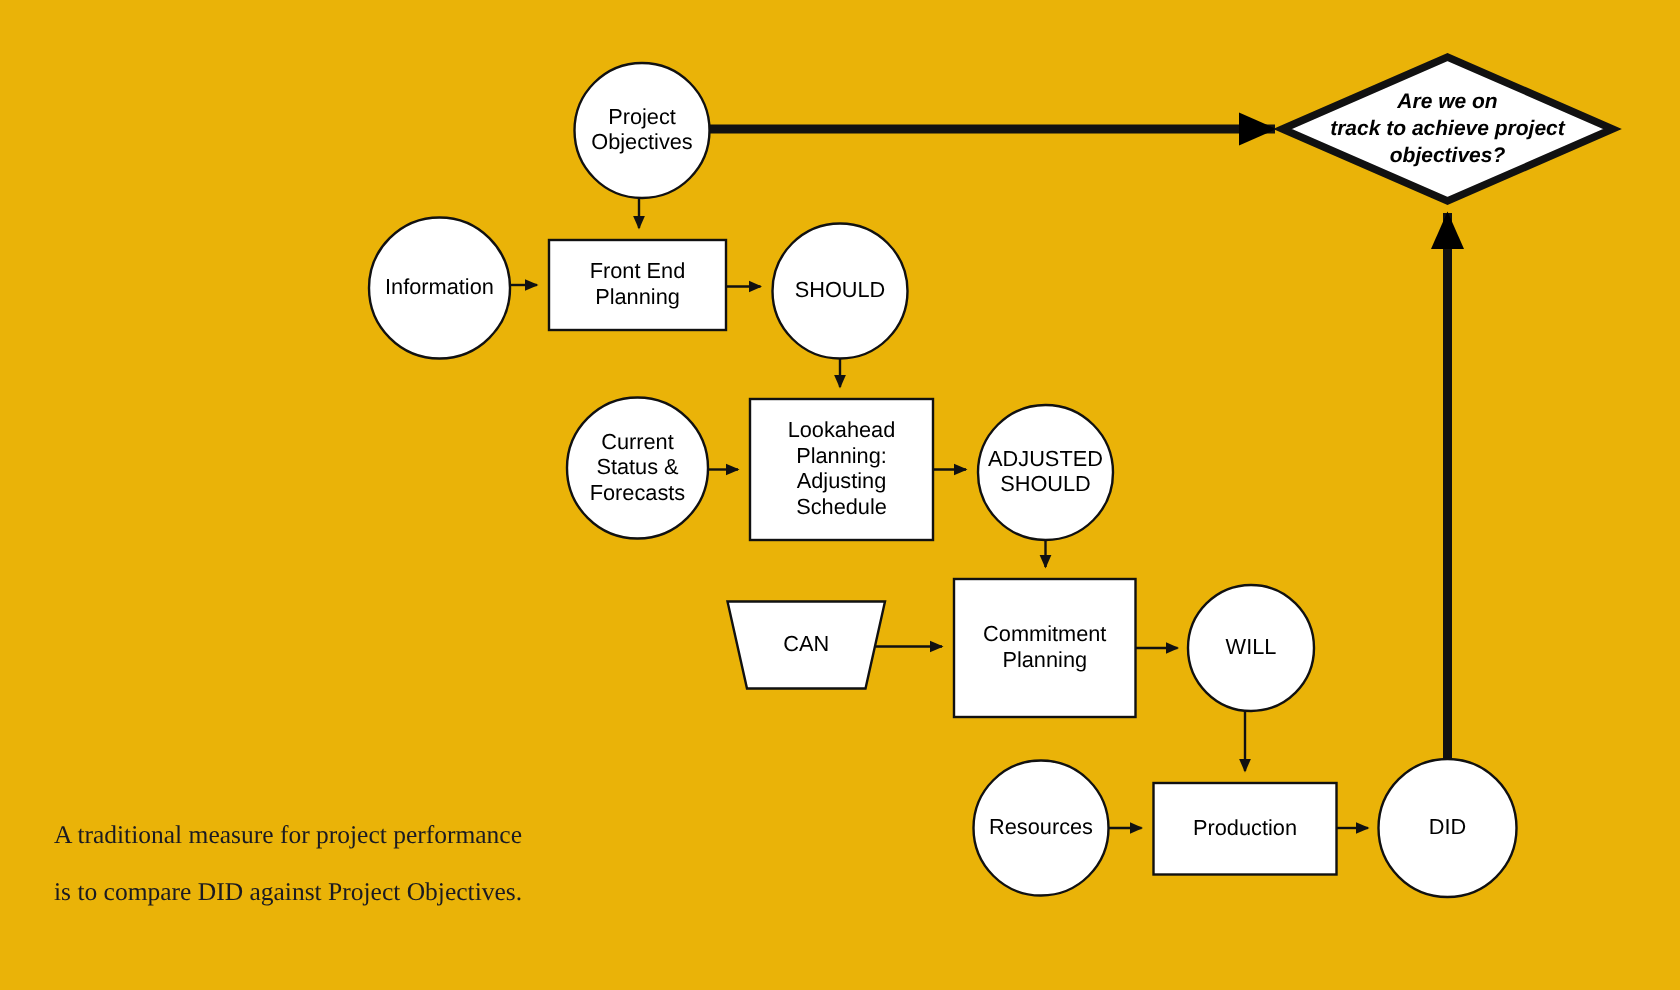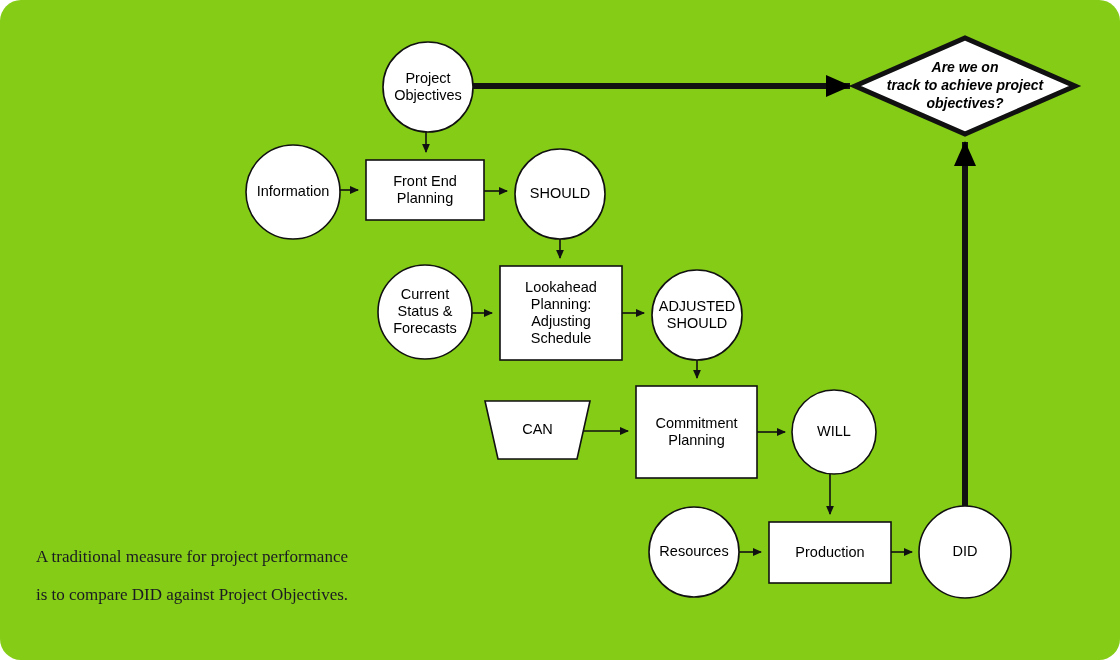--- a/index.html
+++ b/index.html
@@ -4,24 +4,23 @@
 <style>
   html, body {
     margin: 0;
     padding: 0;
     background: #ffffff;
   }
   #canvas {
     position: relative;
     width: 1120px;
     height: 660px;
-    background: #84cc16;
+    background: #eab308;
     font-family: "Liberation Sans", sans-serif;
     overflow: hidden;
-    border-radius: 21px;
   }
   svg.diagram {
     position: absolute;
     left: 0;
     top: 0;
     width: 1120px;
     height: 660px;
   }
   .node-shape {
     fill: #ffffff;

